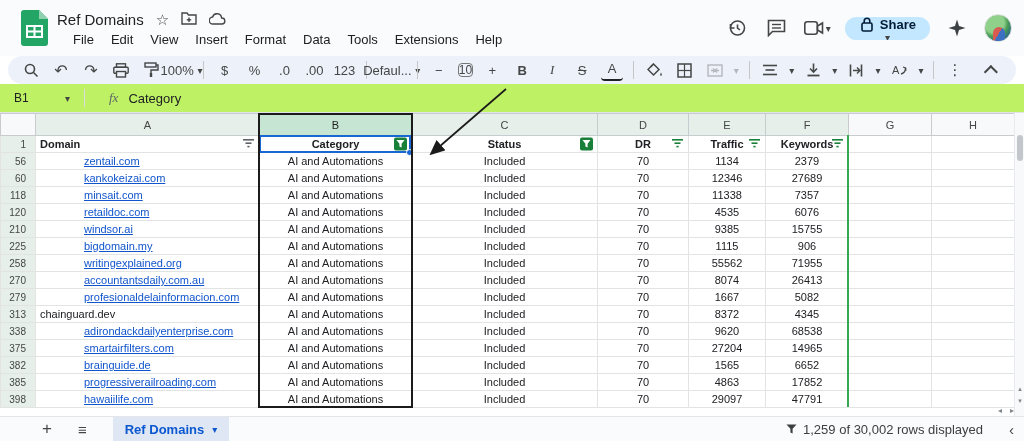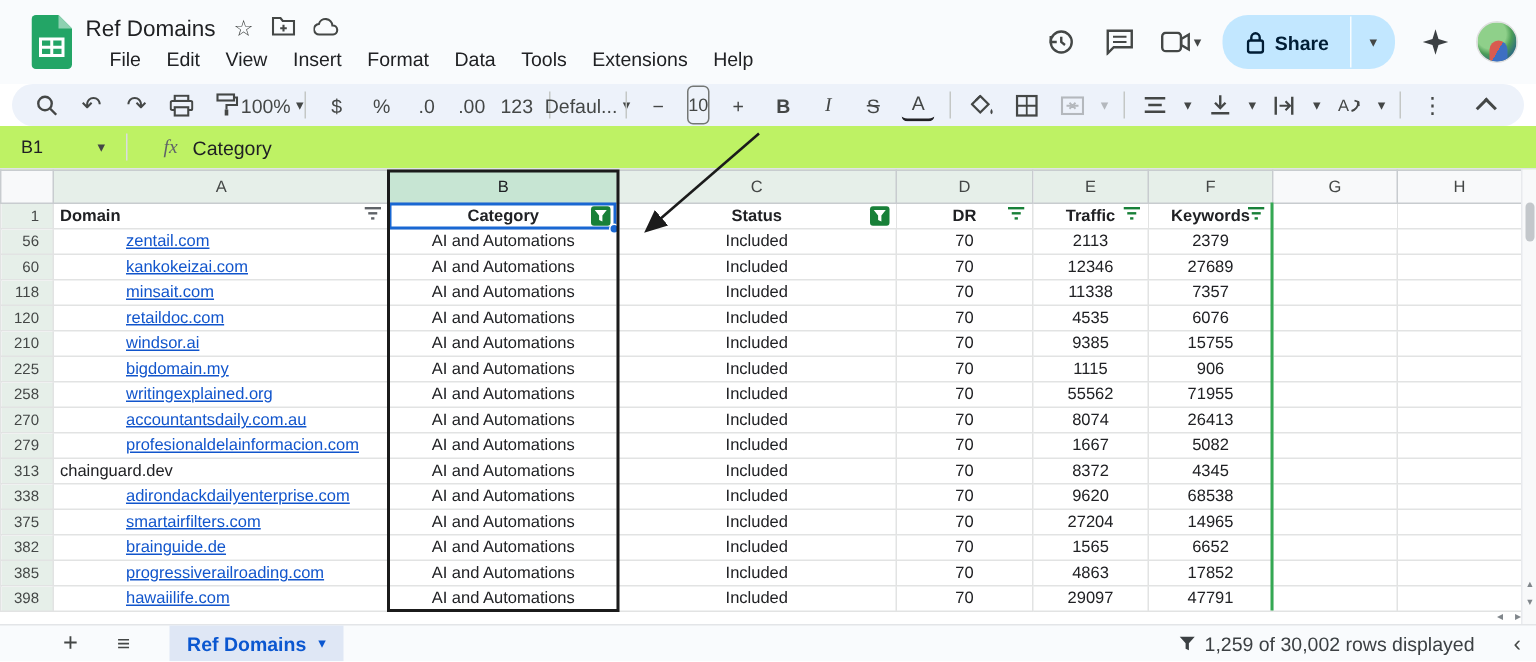--- a/index.html
+++ b/index.html
@@ -13,35 +13,35 @@
   .title-block { position:absolute; left:57px; top:8px; }
   .title-row { display:flex; align-items:center; gap:12px; height:22px; }
   .doc-title { font-size:15px; color:#202124; }
   .tiny-ic { color:#444746; font-size:15px; line-height:1; }
   .menu-row { display:flex; gap:17px; margin-top:2px; font-size:13px; color:#202124;margin-left:16px; }
   .menu-row span { cursor:default; }
   .appbar-right { position:absolute; right:12px; top:8px; height:40px; display:flex; align-items:center; gap:14px; }
   .abtn { width:26px; height:26px; display:flex; align-items:center; justify-content:center; color:#444746; }
   .cam-group { display:flex; align-items:center; gap:2px; }
   .caret { font-size:10px; color:#444746; }
-  .share-pill { display:flex; align-items:center; height:36px; background:#c2e7ff; border-radius:17px; overflow:hidden; }
+  .share-pill { display:flex; align-items:center; height:23px; background:#c2e7ff; border-radius:17px; overflow:hidden;flex-direction:column; }
   .share-main { display:flex; align-items:center; gap:7px; padding:0 14px 0 16px; height:100%; }
   .share-label { font-size:13px; font-weight:bold; color:#001d35; }
   .share-sep { width:1px; height:34px; background:rgba(255,255,255,.85); }
   .share-caret { padding:0 12px; height:100%; display:flex; align-items:center; color:#001d35; }
   .avatar { width:28px; height:28px; border-radius:50%; background:radial-gradient(circle at 35% 30%, #8fd08a 0 40%, #4d9e57 55%, #2f6f7e 75%, #274a66 100%); border:1px solid #e0e0e0; position:relative; overflow:hidden; }
   .avatar:after { content:""; position:absolute; left:8px; top:12px; width:12px; height:16px; border-radius:6px 6px 0 0; background:linear-gradient(120deg,#d85b50 0 45%,#3d6fc2 45% 100%); }
 
   
   .toolbar { position:absolute; left:8px; top:56px; width:1008px; height:28px; background:#edf2fa; border-radius:14px; display:flex; align-items:center; padding:0 12px; gap:8px; font-size:13px; color:#444746; }
   .tb { min-width:22px; height:22px; display:flex; align-items:center; justify-content:center; border-radius:4px; color:#444746; white-space:nowrap; }
   .tb svg { display:block; }
   .tdiv { width:1px; height:18px; background:#c4c7c5; margin:0 2px; }
   .tb-text { font-size:13px; }
-  .fs-box { width:26px; height:26px; border:1px solid #747775; border-radius:4px; display:flex; align-items:center; justify-content:center; font-size:12px; background:transparent; }
+  .fs-box { width:26px; height:14px; border:1px solid #747775; border-radius:4px; display:flex; align-items:center; justify-content:center; font-size:12px; background:transparent; }
   .b-bold { font-weight:bold; }
   .b-italic { font-style:italic; font-family:"Liberation Serif","DejaVu Serif",serif; }
   .b-strike { text-decoration:line-through; }
   .b-color { border-bottom:2px solid #202124; line-height:1.1; }
   .grey { color:#b4b8bd; }
   .tb-gap { flex:1; }
   .chev-up { width:10px; height:10px; border-left:2px solid #444746; border-top:2px solid #444746; transform:rotate(45deg) translateY(3px); }
 
   
   .formulabar { position:absolute; left:0; top:84px; width:1024px; height:29px; background:#bef264; border-bottom:1px solid #e0e3e7; display:flex; align-items:center; }
@@ -372,21 +372,21 @@
         <td></td>
       </tr>
       </tbody>
         <tbody id="rows">
           <tr>
             <th class="gut">56</th>
             <td><a href="#">zentail.com</a></td>
             <td class="ctr">AI and Automations</td>
             <td class="ctr">Included</td>
             <td class="ctr">70</td>
-            <td class="ctr">2113</td>
+            <td class="ctr">1134</td>
             <td class="ctr">2379</td>
             <td></td>
             <td></td>
           </tr>
           <tr>
             <th class="gut">60</th>
             <td><a href="#">kankokeizai.com</a></td>
             <td class="ctr">AI and Automations</td>
             <td class="ctr">Included</td>
             <td class="ctr">70</td>

